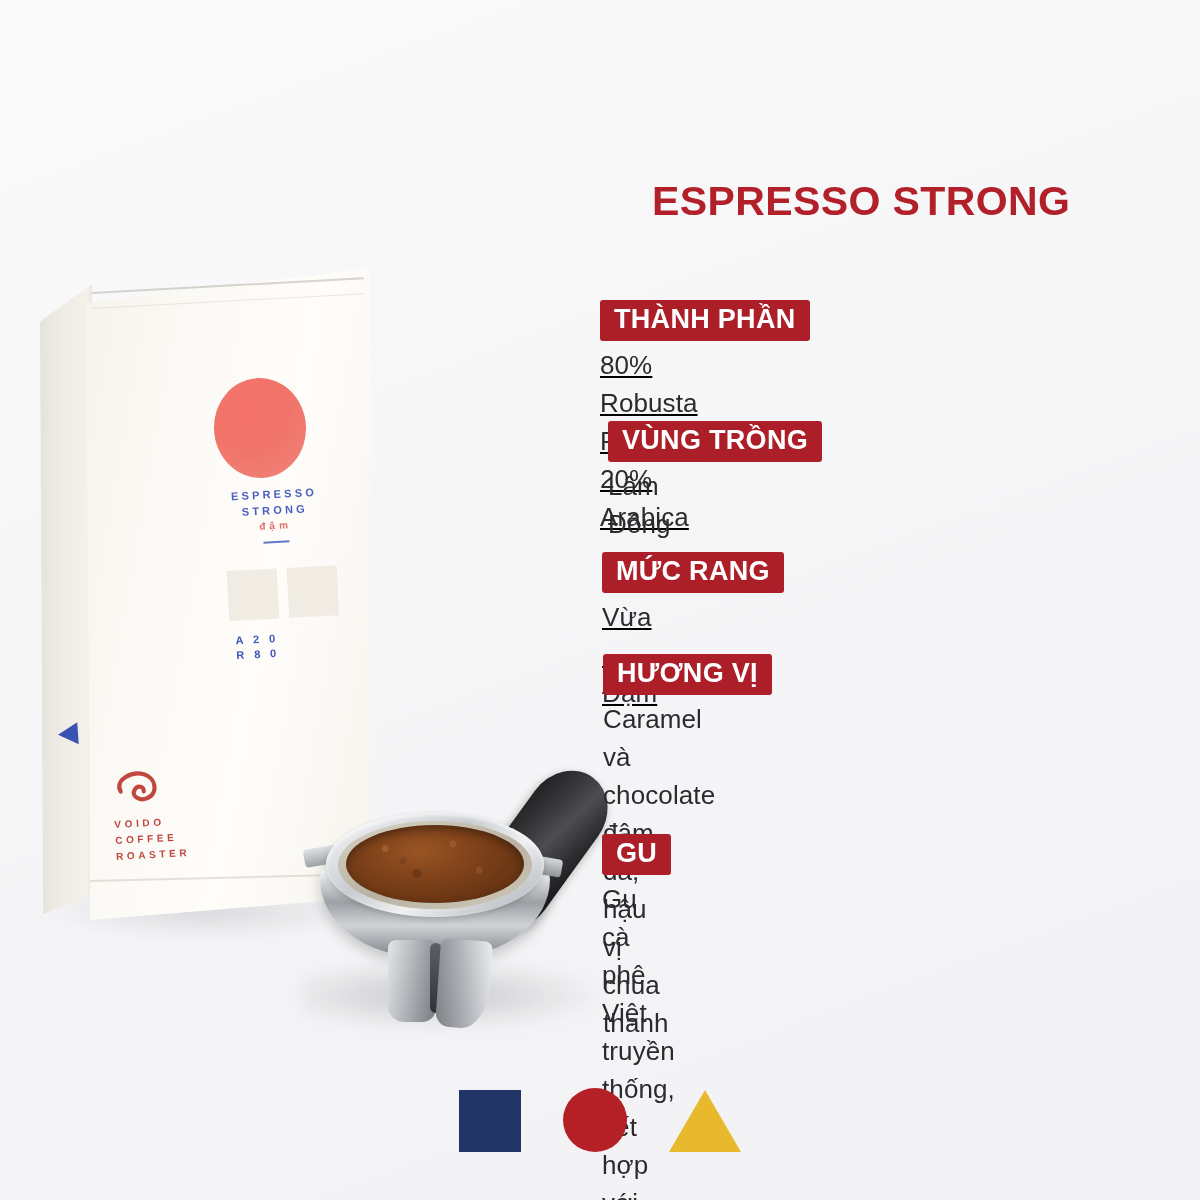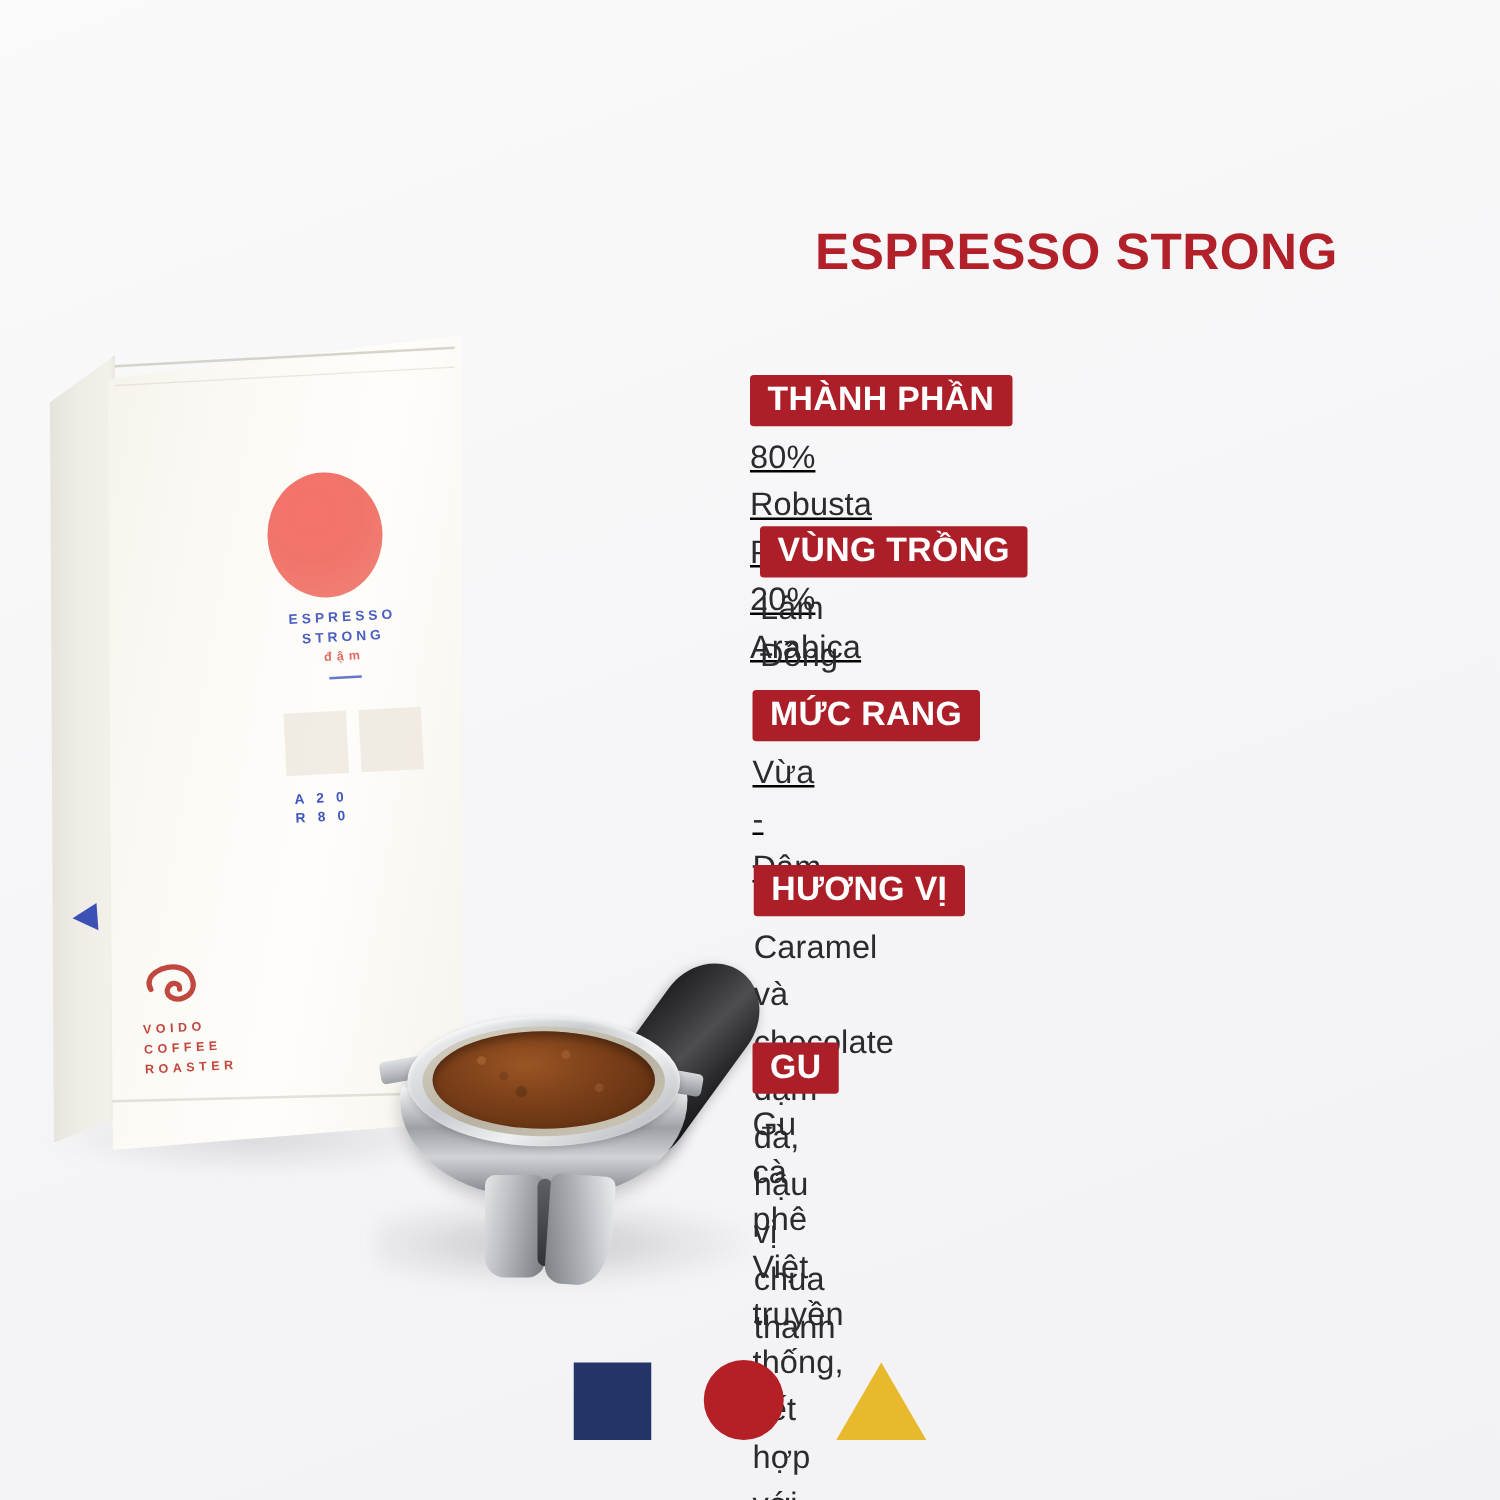--- a/index.html
+++ b/index.html
@@ -246,21 +246,21 @@
   </div>
 
   <div class="panel">
     <div class="title">ESPRESSO STRONG</div>
   </div>
 
   <div id="spec-host">
       <div class="spec" style="top: 300px; text-decoration: underline;"><div class="badge" style="margin-left: 600px;">THÀNH PHẦN</div><div class="body-text" style="margin-left: 600px;">80% Robusta Premium, 20% Arabica</div></div>
       <div class="spec" style="top: 421px;"><div class="badge" style="margin-left: 608px;">VÙNG TRỒNG</div><div class="body-text" style="margin-left: 608px;">Lâm Đồng</div></div>
       <div class="spec" style="top: 552px; text-decoration: underline;"><div class="badge" style="margin-left: 602px;">MỨC RANG</div><div class="body-text" style="margin-left: 602px;">Vừa - Đậm</div></div>
-      <div class="spec" style="top: 692px;"><div class="badge" style="margin-left: 603px;">HƯƠNG VỊ</div><div class="body-text" style="margin-left: 603px;">Caramel và chocolate đậm đà,
+      <div class="spec" style="top: 654px;"><div class="badge" style="margin-left: 603px;">HƯƠNG VỊ</div><div class="body-text" style="margin-left: 603px;">Caramel và chocolate đậm đà,
 hậu vị chua thanh</div></div>
       <div class="spec" style="top: 834px;"><div class="badge" style="margin-left: 602px;">GU</div><div class="body-text" style="margin-left: 602px;">Gu cà phê Việt truyền thống, kết hợp
 với sự tinh tế của cà phê Espresso</div></div>
     </div>
 
   <div class="shapes">
     <div class="sq"></div>
     <div class="ci"></div>
     <div class="tri"></div>
   </div>

